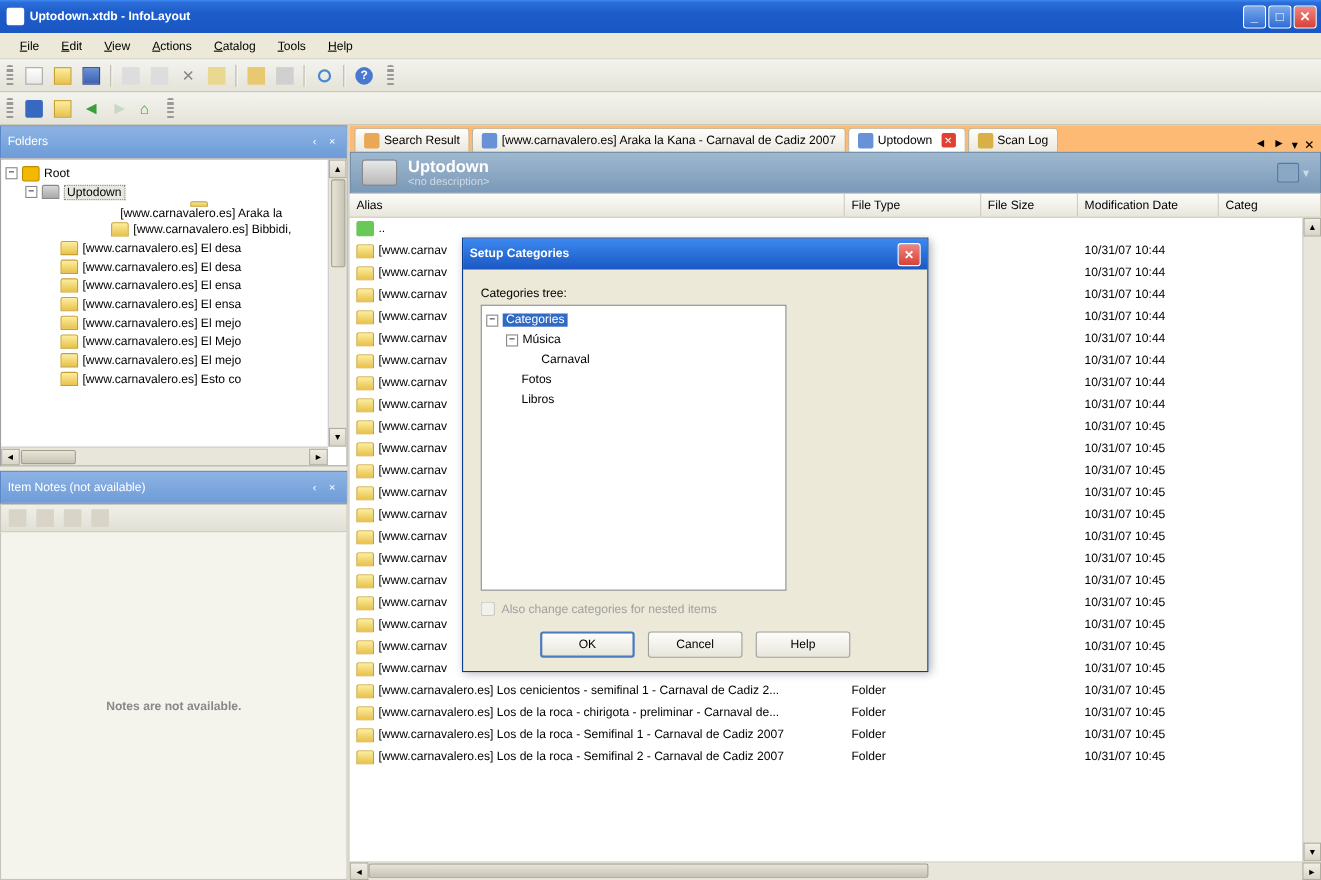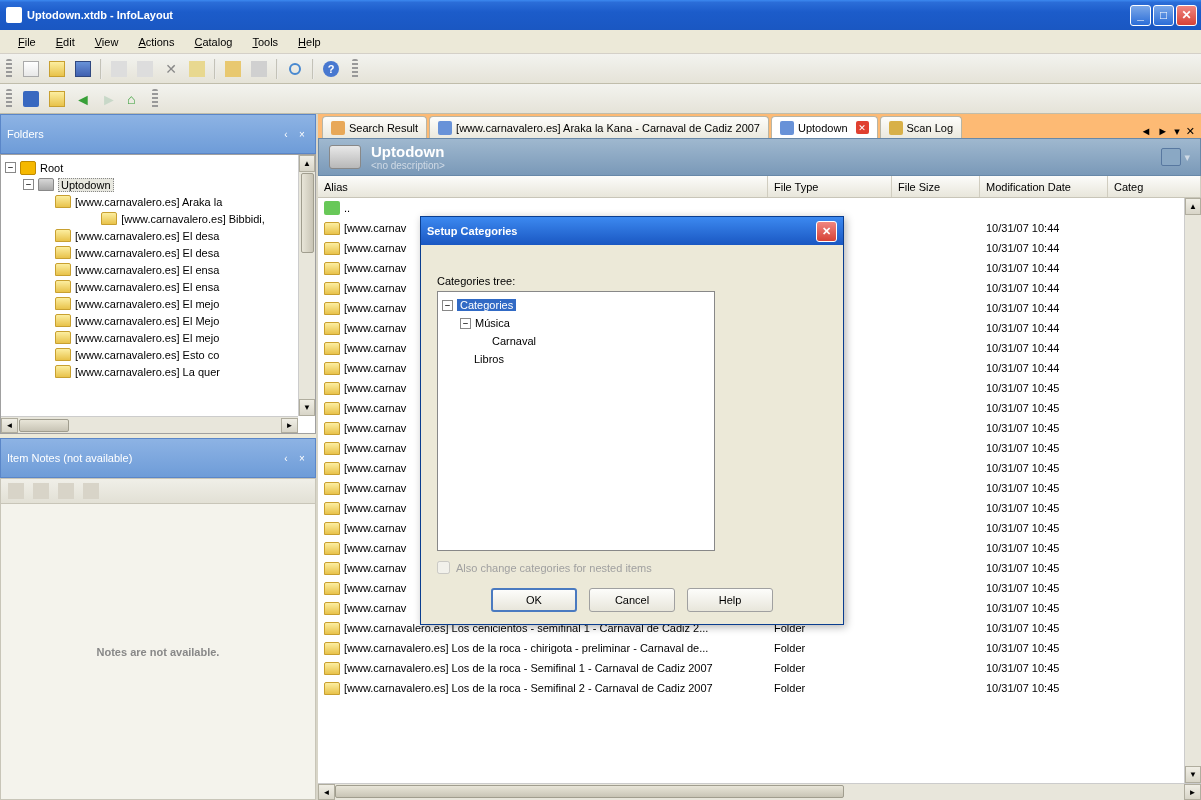--- a/index.html
+++ b/index.html
@@ -22,21 +22,21 @@
 
 .toolbar { height: 30px; background: linear-gradient(to bottom,#f3f3ef,#e5e3d8); border-bottom: 1px solid #c0bdab; display:flex; align-items:center; padding: 0 6px; gap:4px;}
 .tb-btn { width:22px; height:22px; border:1px solid transparent; display:flex; align-items:center; justify-content:center; border-radius:3px;}
 .tb-sep { width:2px; height:20px; background: linear-gradient(to right,#b0aea0,#fff); margin:0 2px;}
 .tb-icon { width:16px; height:16px; }
 .tb-grip { width:6px; height:20px; background:repeating-linear-gradient(to bottom,#999 0 2px,transparent 2px 4px); margin-right:4px; border-radius:2px;}
 
 
 .mainarea { display:flex; height: calc(800px - 30px - 24px - 30px - 30px); }
 .leftpane { width:316px; display:flex; flex-direction:column; }
-.panel-header { height:40px; background: linear-gradient(to bottom,#8db3e4,#6e9cd8); color:white; font-size:11px; display:flex; align-items:center; padding:0 6px; border:1px solid #5a86c8;}
+.panel-header { height:30px; background: linear-gradient(to bottom,#8db3e4,#6e9cd8); color:white; font-size:11px; display:flex; align-items:center; padding:0 6px; border:1px solid #5a86c8;}
 .panel-header .spacer{flex:1;}
 .panel-header .pbtn{width:14px;height:14px;display:flex;align-items:center;justify-content:center;margin-left:2px;font-size:10px;}
 
 .folder-tree { flex:0 0 280px; background:white; border:1px solid #a0a0a0; overflow:hidden; position:relative;}
 .tree-content { padding:4px; overflow:hidden;}
 .tree-node { white-space:nowrap; height:17px; display:flex; align-items:center; }
 .tree-toggle { width:11px; height:11px; border:1px solid #888; background:white; display:inline-flex; align-items:center; justify-content:center; font-size:9px; line-height:1; margin-right:4px; font-family:monospace;}
 .tree-folder-icon { width:16px; height:13px; background:linear-gradient(to bottom,#fceea0,#e8c24a); border:1px solid #c8a030; border-radius:2px 2px 0 0; margin-right:4px; display:inline-block;}
 .tree-root-icon { width:16px;height:14px;background:#f5b800;border:1px solid #c08a00;border-radius:2px;margin-right:4px;display:inline-block;}
 .tree-label { white-space:nowrap; }
@@ -90,21 +90,21 @@
 
 .grid-vscroll{position:absolute;right:0;top:0;bottom:0;width:17px;background:#e8e6db;border-left:1px solid #ccc;display:flex;flex-direction:column;}
 .grid-vscroll .arrow{height:17px;background:linear-gradient(#f0eee5,#d8d5c8);border:1px solid #b0ad9e;display:flex;align-items:center;justify-content:center;font-size:8px;}
 .grid-vscroll .vtrack{flex:1;}
 
 
 .dialog{position:absolute;left:420px;top:216px;width:424px;background:#ece9d8;border:1px solid #0a3d8f;box-shadow:2px 2px 8px rgba(0,0,0,.3);}
 .dlg-title{height:28px;background:linear-gradient(to bottom,#3c89f0,#1a57c2);color:white;font-weight:bold;font-size:13px;display:flex;align-items:center;padding:0 6px;}
 .dlg-title .spacer{flex:1;}
 .dlg-close{width:21px;height:21px;background:linear-gradient(#f08680,#d64237);border:1px solid white;border-radius:3px;display:flex;align-items:center;justify-content:center;color:white;font-weight:bold;}
-.dlg-body{padding:30px 16px 12px;}
+.dlg-body{padding:16px 16px 12px;}
 .dlg-label{margin-bottom:4px;}
 .dlg-tree-wrap{display:flex;gap:10px;}
 .dlg-tree{width:278px;height:260px;background:white;border:1px solid #888;padding:4px;}
 .dlg-tree .tree-node{height:18px;}
 .dlg-tree .sel{background:#316ac5;color:white;padding:0 3px;}
 .dlg-buttons{display:flex;flex-direction:column;gap:8px;}
 .dlg-btn{width:86px;height:24px;background:linear-gradient(#fdfdfb,#e8e6db);border:1px solid #a0a0a0;border-radius:3px;}
 .dlg-btn:disabled{color:#a0a0a0;}
 .dlg-check{margin-top:10px;display:flex;align-items:center;gap:6px;color:#a0a0a0;}
 .dlg-check input{width:13px;height:13px;}
@@ -210,21 +210,21 @@
           <span class="tree-toggle">−</span>
           <span class="tree-root-icon"></span>
           <span class="tree-label">Root</span>
         </div>
         <div class="tree-node" style="padding-left:18px;">
           <span class="tree-toggle">−</span>
           <span class="tree-folder-icon" style="background:linear-gradient(#d8d8d8,#a8a8a8);border-color:#888;"></span>
           <span class="tree-label selected">Uptodown</span>
         </div>
         <div id="tree-children">
-            <div class="tree-node" style="padding-left: 50px;">
+            <div class="tree-node" style="padding-left: 50px; flex-direction: column;">
               <span class="tree-folder-icon"></span>
               <span class="tree-label">[www.carnavalero.es] Araka la</span>
             </div>
             <div class="tree-node" style="padding-left: 50px; justify-content: center;">
               <span class="tree-folder-icon"></span>
               <span class="tree-label">[www.carnavalero.es] Bibbidi,</span>
             </div>
             <div class="tree-node" style="padding-left: 50px;">
               <span class="tree-folder-icon"></span>
               <span class="tree-label">[www.carnavalero.es] El desa</span>
@@ -249,24 +249,20 @@
               <span class="tree-folder-icon"></span>
               <span class="tree-label">[www.carnavalero.es] El Mejo</span>
             </div>
             <div class="tree-node" style="padding-left: 50px;">
               <span class="tree-folder-icon"></span>
               <span class="tree-label">[www.carnavalero.es] El mejo</span>
             </div>
             <div class="tree-node" style="padding-left: 50px;">
               <span class="tree-folder-icon"></span>
               <span class="tree-label">[www.carnavalero.es] Esto co</span>
-            </div>
-            <div class="tree-node" style="padding-left: 50px;">
-              <span class="tree-folder-icon"></span>
-              <span class="tree-label">[www.carnavalero.es] La quer</span>
             </div>
           </div>
       </div>
       <div class="vscroll">
         <div class="arrow">▲</div>
         <div class="vthumb"></div>
         <div class="vtrack"></div>
         <div class="arrow">▼</div>
       </div>
       <div class="hscroll" style="position:absolute;bottom:0;left:0;right:17px;">
@@ -606,20 +602,23 @@
             <span class="sel">Categories</span>
           </div>
         <div class="tree-node" style="padding-left:18px;">
             <span class="tree-toggle">−</span>
             <span>Música</span>
           </div>
         <div class="tree-node" style="padding-left:50px;">
             <span>Carnaval</span>
           </div>
         <div class="tree-node" style="padding-left:32px;">
+            <span>Fotos</span>
+          </div>
+        <div class="tree-node" style="padding-left:32px;">
             <span>Libros</span>
           </div>
       </div>
     </div>
     <div class="dlg-check">
       <input type="checkbox" disabled="" style="">
       <span>Also change categories for nested items</span>
     </div>
     <div class="dlg-footer">
       <button class="dlg-btn primary">OK</button>

